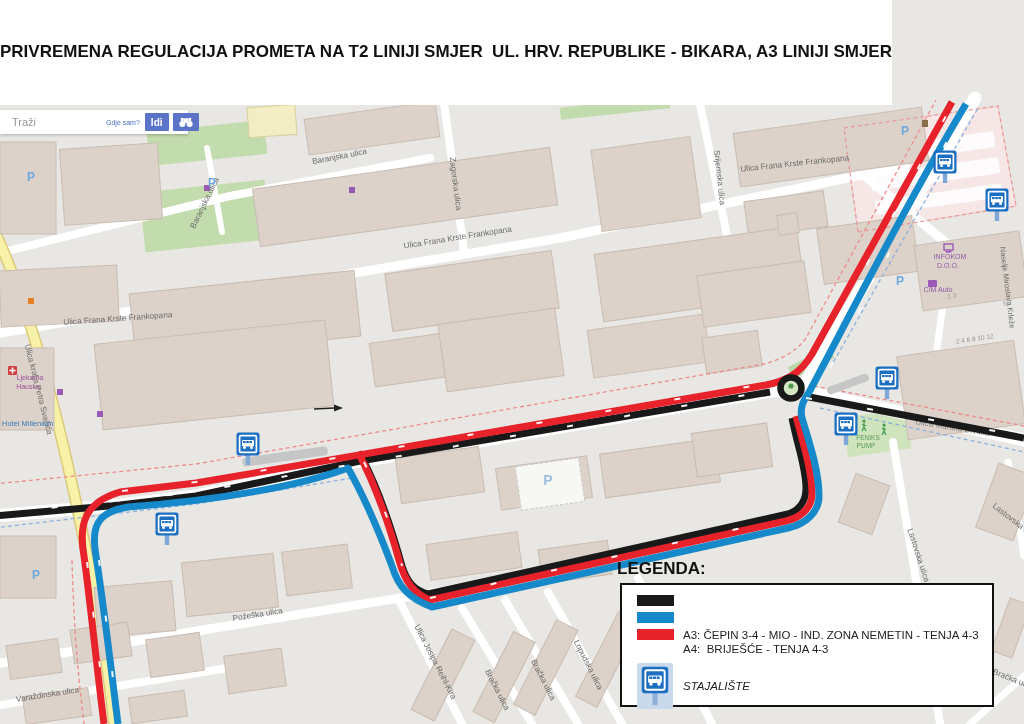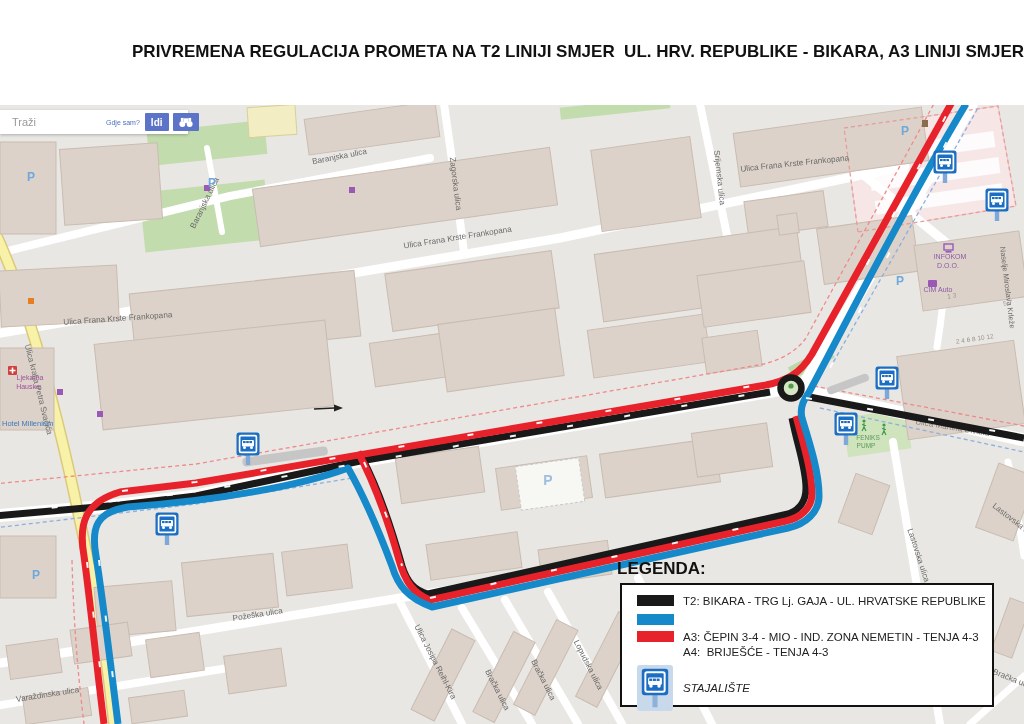--- a/index.html
+++ b/index.html
@@ -1,20 +1,20 @@
 <!DOCTYPE html>
 <html><head>
 <meta charset="utf-8">
 <style>
   html,body{margin:0;padding:0;background:#fff;}
   #stage{position:relative;width:1024px;height:724px;overflow:hidden;
          font-family:"Liberation Sans","DejaVu Sans",sans-serif;}
   
-  #titlebar{position:absolute;left:0;top:0;width:1024px;height:105px;background:#fff;z-index:30;
-            display:flex;flex-direction:column;justify-content:center;align-items:flex-end;}
+  #titlebar{position:absolute;left:0;top:0;width:892px;height:105px;background:#fff;z-index:30;
+            display:flex;flex-direction:column;justify-content:center;align-items:flex-start;}
   .title-line{white-space:pre;font-weight:700;font-size:17px;color:#111;line-height:1.45;letter-spacing:0px;}
   
   #map{position:absolute;left:0;top:0;width:1024px;height:724px;}
   
   #searchbar{position:absolute;left:0;top:110px;width:188px;height:24px;background:#fff;z-index:40;
              box-shadow:0 1px 3px rgba(0,0,0,.25);display:flex;align-items:center;}
   #search-input{border:none;outline:none;width:92px;height:20px;font-size:11px;color:#333;
                 font-family:"Liberation Sans",sans-serif;padding-left:12px;}
   #search-input::placeholder{color:#999;}
   #whereami{font-size:7px;color:#4a6fc0;margin-right:5px;cursor:pointer;white-space:nowrap;}
@@ -301,21 +301,20 @@
         <rect x="2" y="0.6" width="3" height="3.4" fill="#fff"></rect>
         <rect x="10" y="0.6" width="3" height="3.4" fill="#fff"></rect>
       </svg>
     </button>
   </div>
 
   <div id="legend-title">LEGENDA:</div>
   <div id="legend">
     <div class="lrow">
       <div class="swatch" style="background-color: rgb(25, 25, 25);"></div>
-      <div class="ltext">T2: BIKARA - TRG Lj. GAJA - UL. HRVATSKE REPUBLIKE</div>
     </div>
     <div class="lrow">
       <div class="swatch" style="background-color: rgb(21, 137, 201);"></div>
     </div>
     <div class="lrow">
       <div class="swatch" style="background-color: rgb(232, 34, 43);"></div>
       <div class="ltext">
         <div>A3: ČEPIN 3-4 - MIO - IND. ZONA NEMETIN - TENJA 4-3</div>
         <div style="white-space:pre;">A4:  BRIJEŠĆE - TENJA 4-3</div>
       </div>

